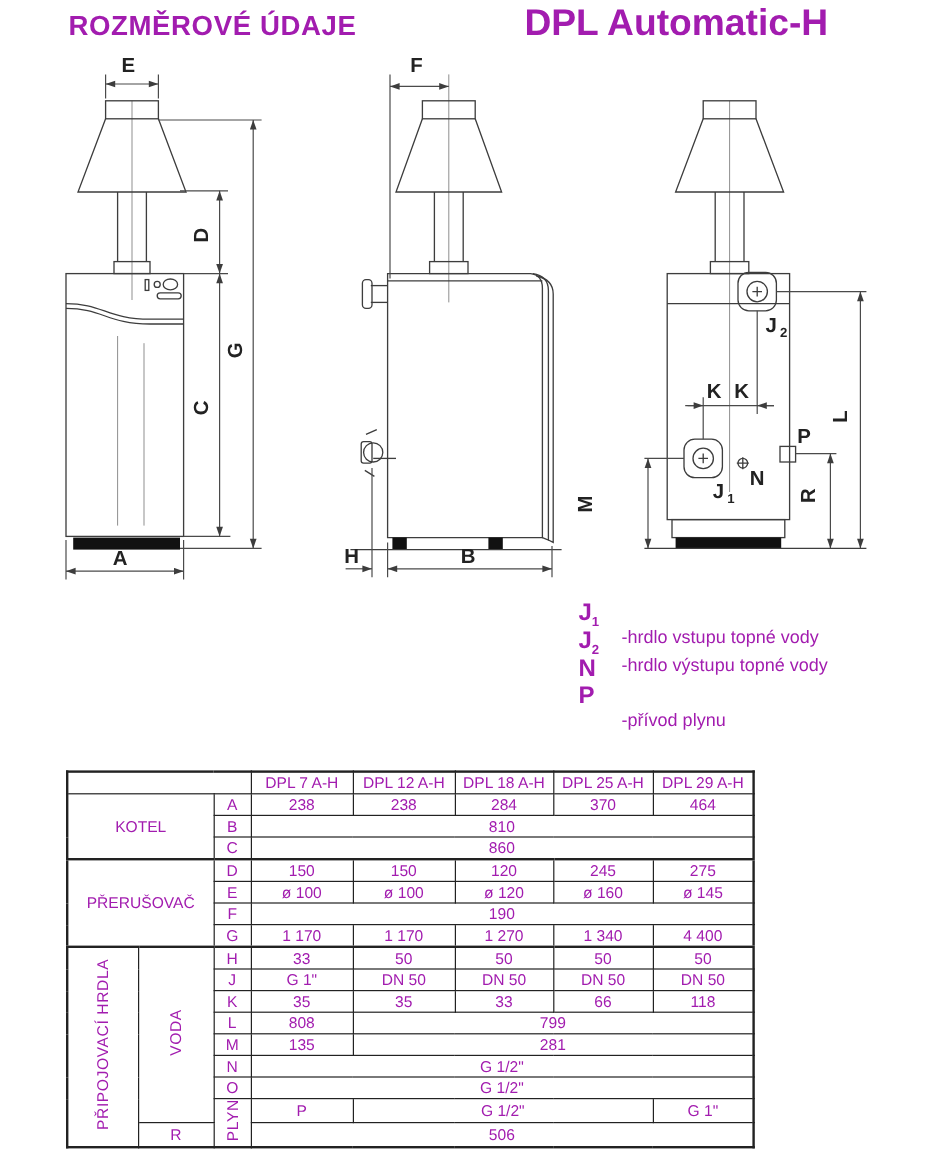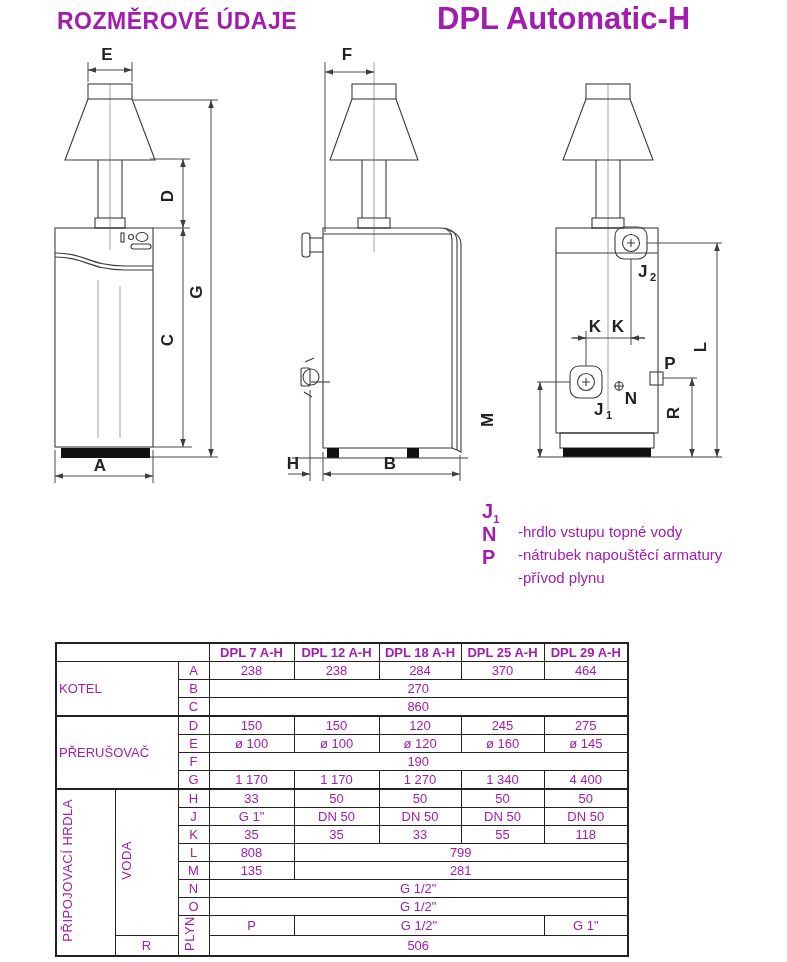--- a/index.html
+++ b/index.html
@@ -20,23 +20,23 @@
   .lrow{display:flex;align-items:center;height:23px;}
   .lsym{width:36px;font-weight:bold;font-size:20px;}
   .lsym sub{font-size:11px;}
   .ltxt{font-size:15px;margin-top:37px;}
   
   table.spec{position:absolute;left:55px;top:642px;border-collapse:collapse;
              font-size:13px;table-layout:fixed;}
   .spec td,.spec th{border:1px solid #222;height:17px;line-height:17px;padding:0 2px;
                     text-align:center;overflow:hidden;white-space:nowrap;}
   .spec{border:2px solid #222;}
-  .spec th{font-weight:bold;}
+  .spec th{font-weight:normal;}
   .spec td.sep{border-top:2px solid #222;}
-  .spec td.grp{text-align:left;}
+  .spec td.grp{text-align:center;}
   .spec td.vert{vertical-align:middle;}
   .spec td.vert span{writing-mode:vertical-rl;transform:rotate(180deg);display:inline-block;
                      letter-spacing:.5px;}
 </style>
 </head>
 <body>
 
 <div class="page">
 
   <div class="title-left">ROZMĚROVÉ ÚDAJE</div>
@@ -182,22 +182,25 @@
       <text class="dl" x="706" y="347" text-anchor="middle" transform="rotate(-90 706 347)">L</text>
     </g>
   </svg>
 
   <div class="legend">
     <div class="lrow">
       <span class="lsym"><span>J</span><sub>1</sub></span>
       <span class="ltxt">-hrdlo vstupu topné vody</span>
     </div>
     <div class="lrow">
+      <span class="lsym"><span>J</span><sub>2</sub></span>
+      <span class="ltxt">-hrdlo výstupu topné vody</span>
+    </div>
+    <div class="lrow">
       <span class="lsym"><span>N</span><sub></sub></span>
-      <span class="ltxt">-nátrubek napouštěcí armatury</span>
     </div>
     <div class="lrow">
       <span class="lsym"><span>P</span><sub></sub></span>
       <span class="ltxt">-přívod plynu</span>
     </div>
   </div>
 
   <table class="spec">
     <colgroup>
       <col style="width:59px">
@@ -222,21 +225,21 @@
       <td class="grp" colspan="2" rowspan="3">KOTEL</td>
       <td>A</td>
       <td>238</td>
       <td>238</td>
       <td>284</td>
       <td>370</td>
       <td>464</td>
     </tr>
     <tr>
       <td>B</td>
-      <td colspan="5">270</td>
+      <td colspan="5">810</td>
     </tr>
     <tr>
       <td>C</td>
       <td colspan="5">860</td>
     </tr>
     <tr>
       <td class="grp sep" colspan="2" rowspan="4">PŘERUŠOVAČ</td>
       <td class="sep">D</td>
       <td class="sep">150</td>
       <td class="sep">150</td>
@@ -280,21 +283,21 @@
       <td>DN 50</td>
       <td>DN 50</td>
       <td>DN 50</td>
       <td>DN 50</td>
     </tr>
     <tr>
       <td>K</td>
       <td>35</td>
       <td>35</td>
       <td>33</td>
-      <td>55</td>
+      <td>66</td>
       <td>118</td>
     </tr>
     <tr>
       <td>L</td>
       <td>808</td>
       <td colspan="4">799</td>
     </tr>
     <tr>
       <td>M</td>
       <td>135</td>

